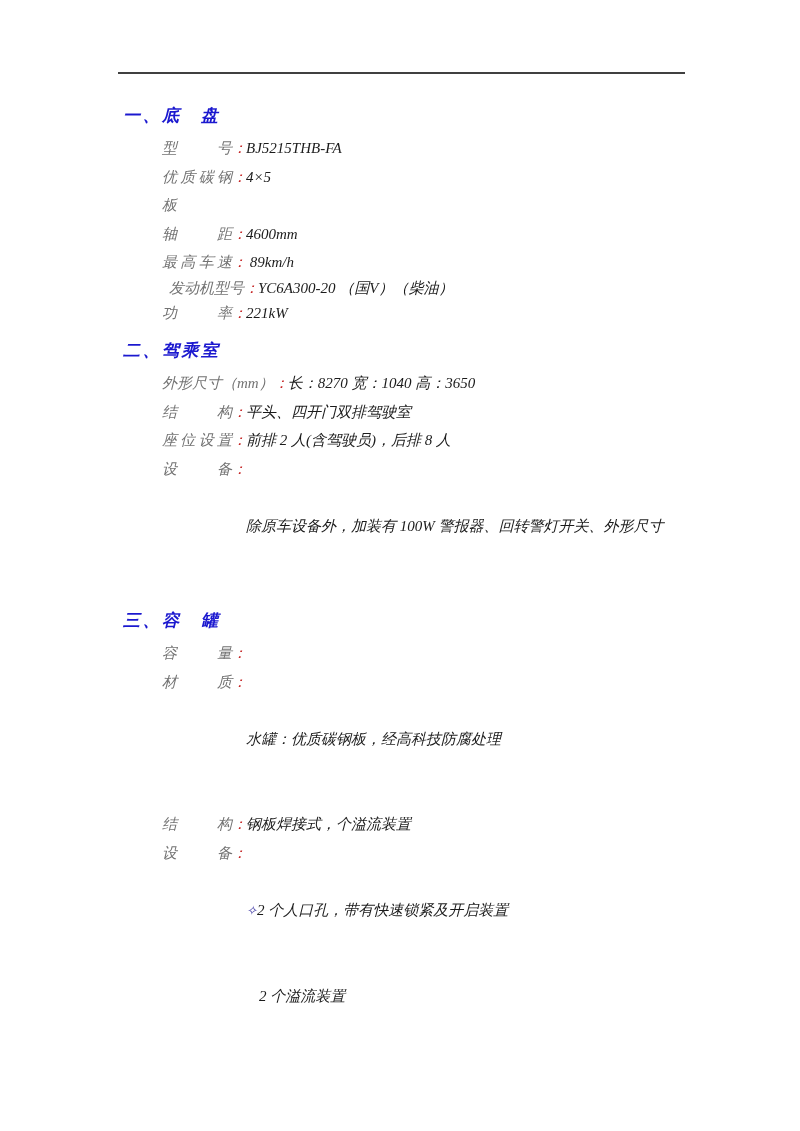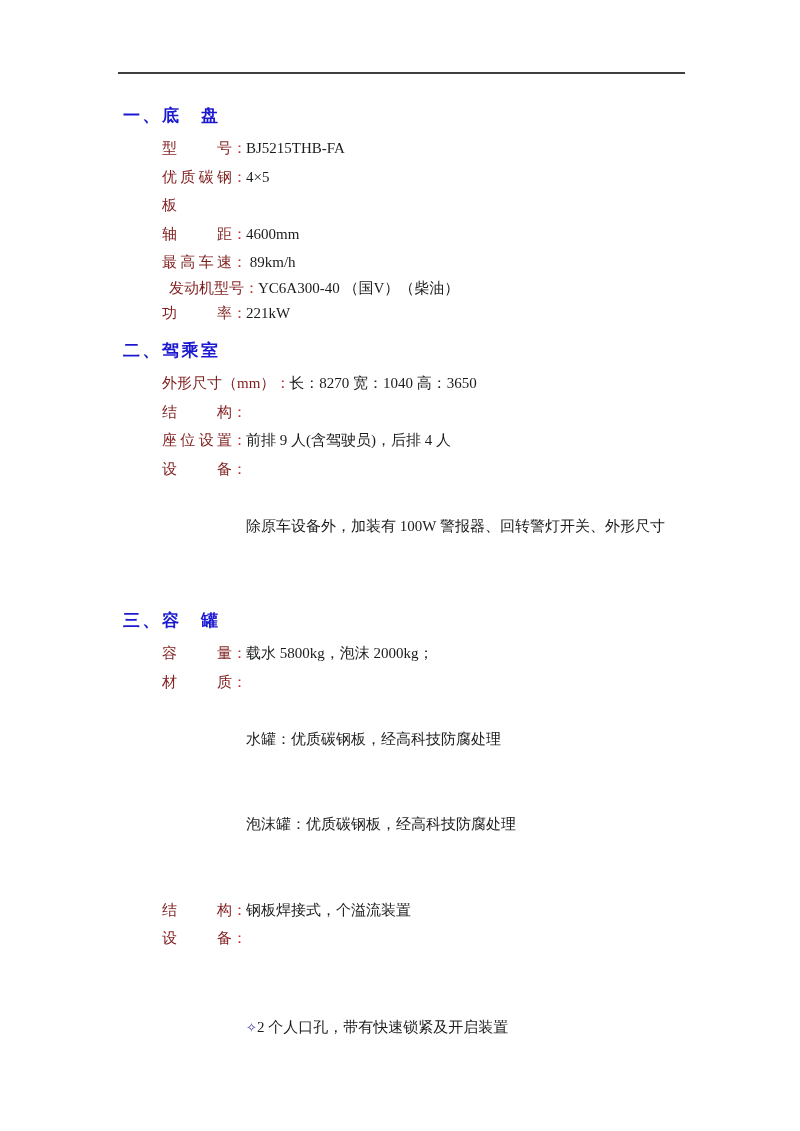--- a/index.html
+++ b/index.html
@@ -4,20 +4,21 @@
 <style>
   html,body{margin:0;padding:0;background:#ffffff;}
   .page{
     position:relative;
     width:800px;height:1094px;
     background:#ffffff;
     overflow:hidden;
     font-family:"Liberation Serif","DejaVu Serif",serif;
     font-size:15px;
     color:#1b1b1b;
+    font-style:italic;
   }
   .rule{
     margin:72px 0 0 118px;
     width:567px;height:0;
     border-top:2px solid #404040;
   }
   .sec{
     margin:12px 0 6px 123px;
     font-size:17px;
     font-weight:bold;
@@ -32,40 +33,40 @@
     align-items:flex-start;
     margin-left:162px;
     line-height:28.5px;
   }
   .row.tight{line-height:22px;}
   .row.indent-sm{margin-left:169px;}
   .lbl{
     display:inline-block;
     width:70px;
     flex:0 0 70px;
-    color:#7f1d1d;
+    color:#737373;
     text-align:justify;
     text-align-last:justify;
     -moz-text-align-last:justify;
     white-space:pre-wrap;
   }
   .lbl.wide{width:auto;flex:0 0 auto;text-align-last:auto;}
   .colon{
     display:inline-block;
     width:14px;
     flex:0 0 14px;
     color:#c52525;
   }
   .val{
     flex:1;
     color:#1b1b1b;
     white-space:pre-wrap;
   }
   .val .line{white-space:pre-wrap;}
-  .bullet-line{white-space:pre-wrap;margin-top:32px;}
+  .bullet-line{white-space:pre-wrap;}
   .bullet-line.sub{margin-left:13px;}
   .marker{
     color:#4a44aa;
     font-size:13px;
   }
 </style>
 </head>
 <body>
 
 <div class="page">
@@ -90,65 +91,64 @@
       <span class="val">4600mm</span>
   </div>
   <div class="row">
     <span class="lbl">最高车速</span>
       <span class="colon">：</span>
       <span class="val"> 89km/h</span>
   </div>
   <div class="row tight indent-sm">
     <span class="lbl wide">发动机型号</span>
       <span class="colon">：</span>
-      <span class="val">YC6A300-40 （国V）（柴油）</span>
+      <span class="val">YC6A300-20 （国V）（柴油）</span>
   </div>
   <div class="row">
     <span class="lbl">功率</span>
       <span class="colon">：</span>
       <span class="val">221kW</span>
   </div>
 
   <div class="sec">二、驾乘室</div>
 
   <div class="row">
     <span class="lbl wide">外形尺寸（mm）</span>
       <span class="colon">：</span>
       <span class="val">长：8270 宽：1040 高：3650</span>
   </div>
   <div class="row">
     <span class="lbl">结构</span>
       <span class="colon">：</span>
+      <span class="val">平头、四开门双排驾驶室</span>
   </div>
   <div class="row">
     <span class="lbl">座位设置</span>
       <span class="colon">：</span>
-      <span class="val">前排 9 人(含驾驶员)，后排 4 人</span>
+      <span class="val">前排 2 人(含驾驶员)，后排 8 人</span>
   </div>
   <div class="row">
     <span class="lbl">设备</span>
       <span class="colon">：</span>
       <span class="val">
       <div class="line">除原车设备外，加装有 100W 警报器、回转警灯开关、外形尺寸</div>
     </span>
   </div>
 
   <div class="sec">三、容　罐</div>
 
   <div class="row">
     <span class="lbl">容量</span>
       <span class="colon">：</span>
-      <span class="val">载水 5800kg，泡沫 2000kg；</span>
   </div>
   <div class="row">
     <span class="lbl">材质</span>
       <span class="colon">：</span>
       <span class="val">
       <div class="line">水罐：优质碳钢板，经高科技防腐处理</div>
-      <div class="line">泡沫罐：优质碳钢板，经高科技防腐处理</div>
     </span>
   </div>
   <div class="row">
     <span class="lbl">结构</span>
       <span class="colon">：</span>
       <span class="val">钢板焊接式，个溢流装置</span>
   </div>
   <div class="row">
     <span class="lbl">设备</span>
       <span class="colon">：</span>

